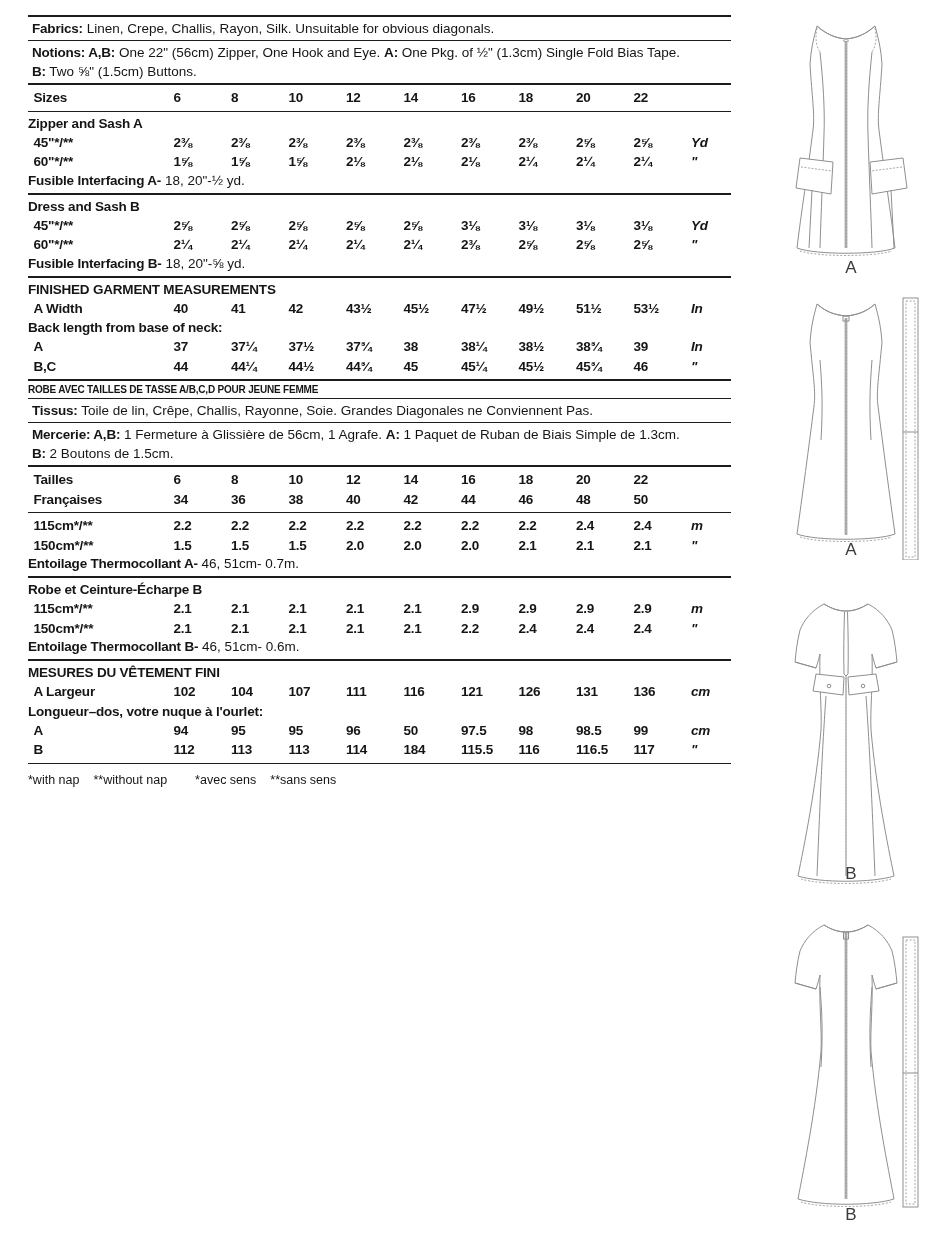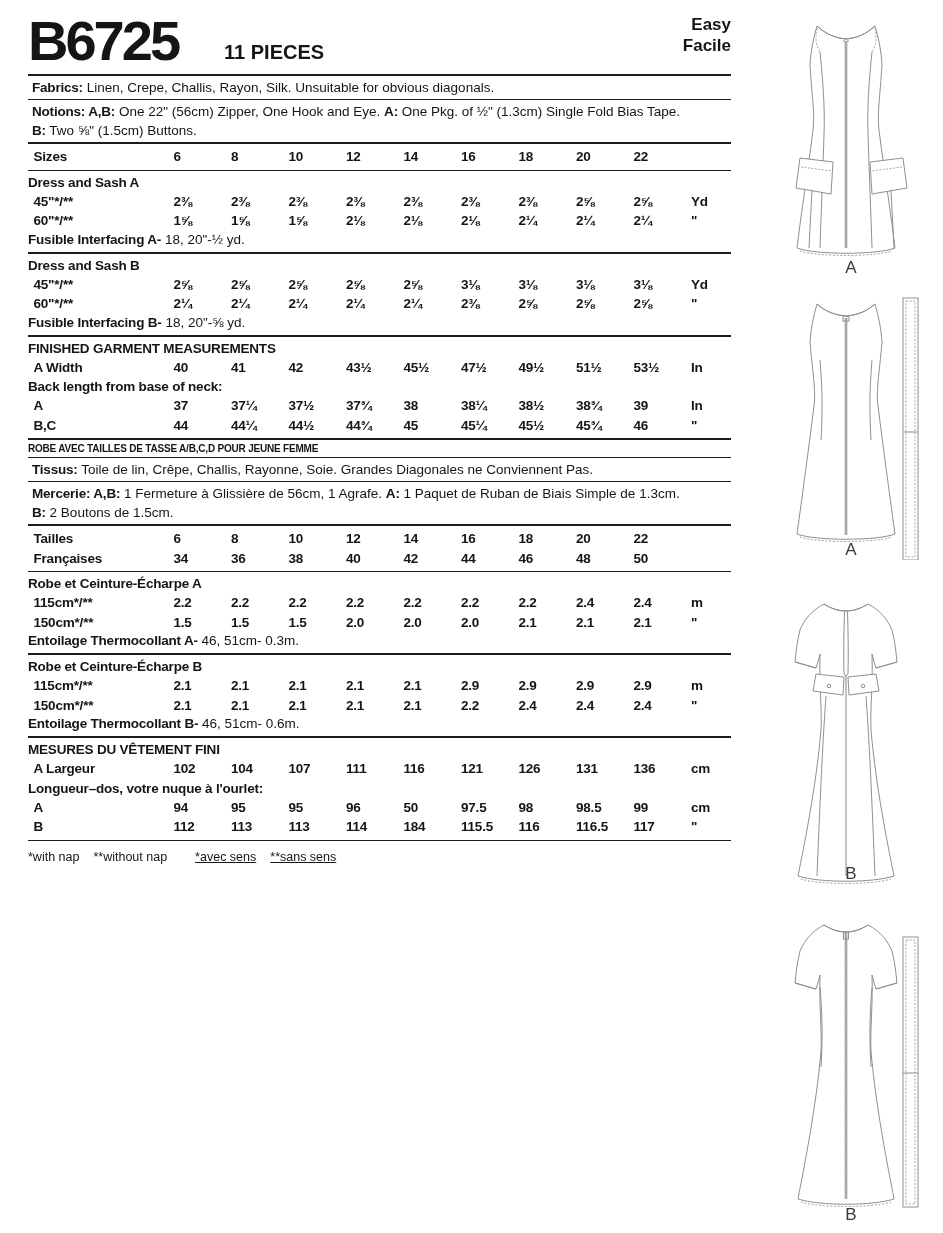--- a/index.html
+++ b/index.html
@@ -13,47 +13,39 @@
   .diff{margin-left:auto;text-align:right;font-size:17px;font-weight:bold;line-height:21px;padding-bottom:14px;}
   .title{font-size:14.5px;font-weight:bold;letter-spacing:-0.2px;margin:2px 0 3px 0;}
   .rule{border-top:2px solid #1c1c1c;margin:3px 0;}
   .rule.thin{border-top-width:1.5px;}
   .para{font-size:13.5px;line-height:17px;margin:2px 4px;}
   .para b{letter-spacing:-0.2px;}
   
   .trow{display:flex;align-items:baseline;font-size:13.5px;font-weight:bold;line-height:19.5px;letter-spacing:-0.2px;justify-content:flex-end;}
   .lbl{flex:0 0 140px;}
   .cells{display:grid;grid-template-columns:repeat(9,57.5px);flex:0 0 517.5px;}
-  .unit{flex:0 0 40px;}
+  .unit{flex:0 0 40px;font-style:italic;}
   .shead{font-size:13.5px;font-weight:bold;line-height:18px;letter-spacing:-0.2px;margin-top:1px;}
   .note{font-size:13.5px;line-height:18px;}
   .note b{letter-spacing:-0.2px;}
   .foot{display:flex;justify-content:flex-start;font-size:12.5px;margin-top:9px;}
   .foot span{margin-right:14px;}
-  .foot .fr span{margin-right:0;margin-left:14px;text-decoration:underline;}
+  .foot .fr span{margin-right:0;margin-left:14px;}
   
   .rail{position:absolute;left:760px;top:0;width:183px;height:1233px;}
   .fig{position:absolute;left:0;width:183px;}
   .figlabel{position:absolute;width:100%;text-align:center;font-size:17px;color:#3a3a3a;letter-spacing:1px;}
   svg{display:block;}
 </style>
 </head>
 <body>
 
 <div class="page">
   <div class="content">
 
-    <div class="hdr">
-      <div class="pnum">B6725</div>
-      <div class="pieces">11 PIECES</div>
-      <div class="diff">
-        <div>Easy</div>
-        <div>Facile</div>
-      </div>
-    </div>
 
     <div class="rule"></div>
 
     <div class="para"><b>Fabrics:</b><span> Linen, Crepe, Challis, Rayon, Silk. Unsuitable for obvious diagonals.</span></div>
     <div class="rule thin"></div>
 
     <div class="para"><b>Notions: A,B:</b><span> One 22" (56cm) Zipper, One Hook and Eye. </span><b>A:</b><span> One Pkg. of ½" (1.3cm) Single Fold Bias Tape.</span></div>
     <div class="para"><b>B:</b><span> Two ⅝" (1.5cm) Buttons.</span></div>
     <div class="rule"></div>
 
@@ -67,21 +59,21 @@
           <span class="cell">14</span>
           <span class="cell">16</span>
           <span class="cell">18</span>
           <span class="cell">20</span>
           <span class="cell">22</span>
         </span>
       <span class="unit"></span>
     </div>
     <div class="rule thin"></div>
 
-    <div class="shead">Dress and Sash A</div>
+    <div class="shead">Zipper and Sash A</div>
     <div class="trow">
       <span class="lbl">45"*/**</span>
       <span class="cells">
           <span class="cell">2⅜</span>
           <span class="cell">2⅜</span>
           <span class="cell">2⅜</span>
           <span class="cell">2⅜</span>
           <span class="cell">2⅜</span>
           <span class="cell">2⅜</span>
           <span class="cell">2⅜</span>
@@ -226,21 +218,20 @@
           <span class="cell">42</span>
           <span class="cell">44</span>
           <span class="cell">46</span>
           <span class="cell">48</span>
           <span class="cell">50</span>
         </span>
       <span class="unit"></span>
     </div>
     <div class="rule thin"></div>
 
-    <div class="shead">Robe et Ceinture-Écharpe A</div>
     <div class="trow">
       <span class="lbl">115cm*/**</span>
       <span class="cells">
           <span class="cell">2.2</span>
           <span class="cell">2.2</span>
           <span class="cell">2.2</span>
           <span class="cell">2.2</span>
           <span class="cell">2.2</span>
           <span class="cell">2.2</span>
           <span class="cell">2.2</span>
@@ -257,21 +248,21 @@
           <span class="cell">1.5</span>
           <span class="cell">2.0</span>
           <span class="cell">2.0</span>
           <span class="cell">2.0</span>
           <span class="cell">2.1</span>
           <span class="cell">2.1</span>
           <span class="cell">2.1</span>
         </span>
       <span class="unit">"</span>
     </div>
-    <div class="note"><b>Entoilage Thermocollant A-</b><span> 46, 51cm- 0.3m.</span></div>
+    <div class="note"><b>Entoilage Thermocollant A-</b><span> 46, 51cm- 0.7m.</span></div>
     <div class="rule"></div>
 
     <div class="shead">Robe et Ceinture-Écharpe B</div>
     <div class="trow">
       <span class="lbl">115cm*/**</span>
       <span class="cells">
           <span class="cell">2.1</span>
           <span class="cell">2.1</span>
           <span class="cell">2.1</span>
           <span class="cell">2.1</span>

